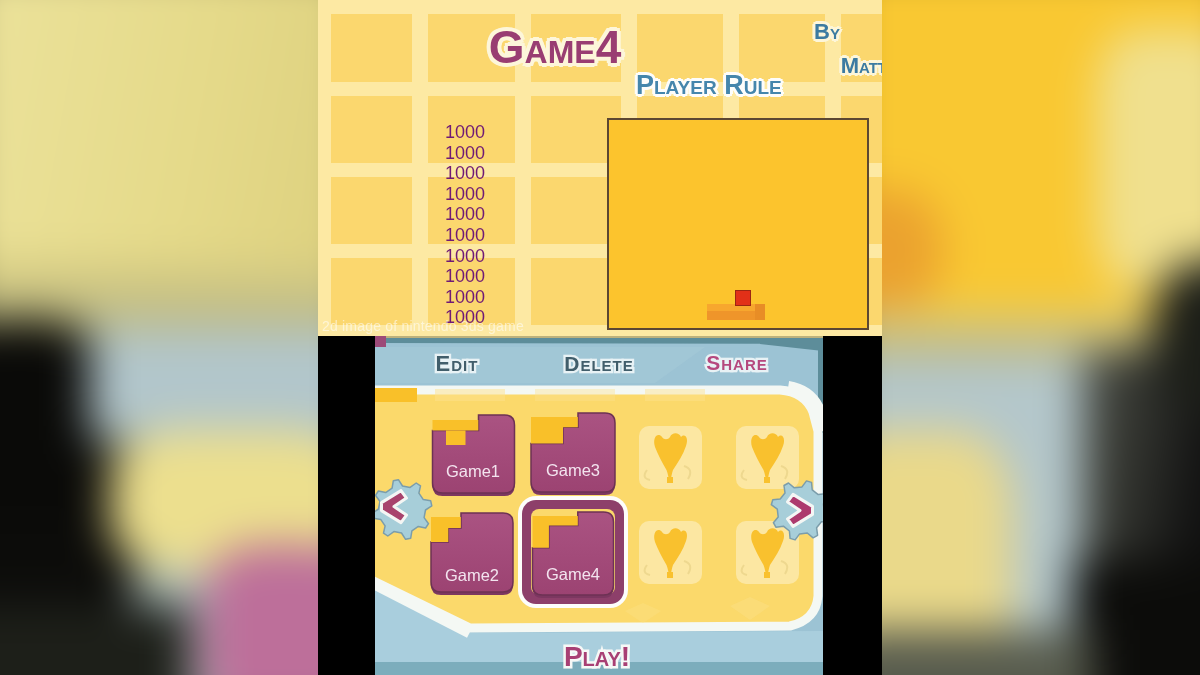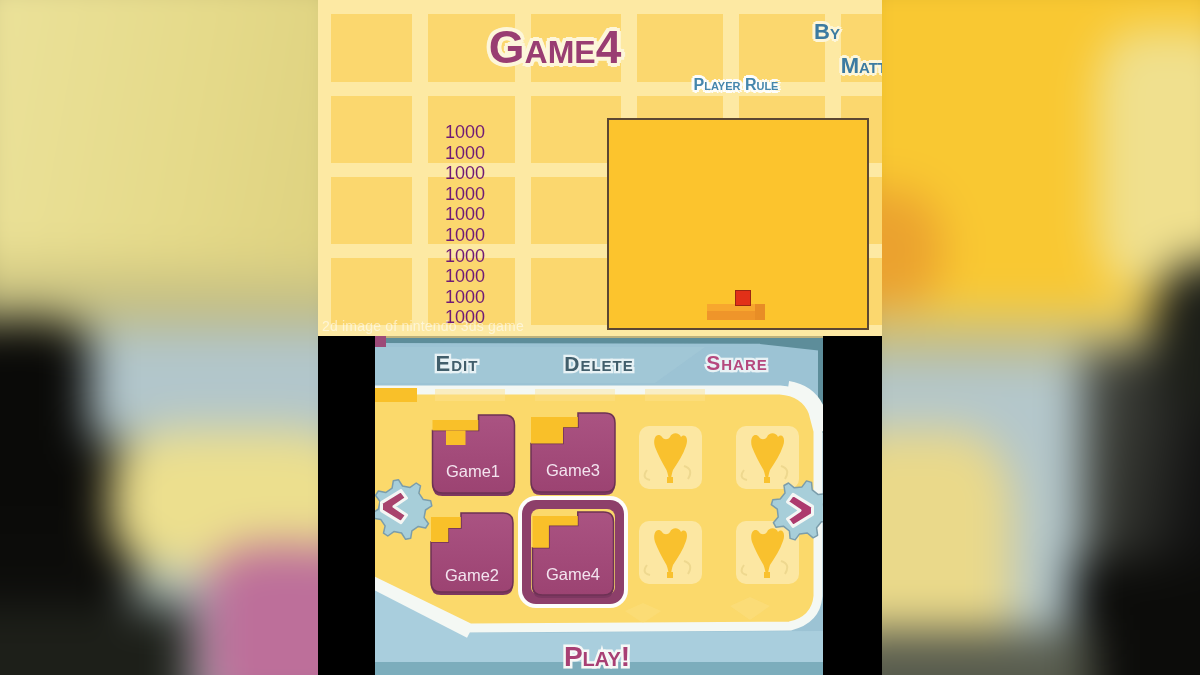--- a/index.html
+++ b/index.html
@@ -57,21 +57,21 @@
   <div class="abs sc" style="left:0;top:20px;width:474px;text-align:center;font-size:46px;color:#993d72;
     text-shadow:-3px -3px 0 #fdf6da,3px -3px 0 #fdf6da,-3px 3px 0 #fdf6da,3px 3px 0 #fdf6da,-4px 0 0 #fdf6da,4px 0 0 #fdf6da,0 -4px 0 #fdf6da,0 4px 0 #fdf6da,-3px 0 0 #fdf6da,3px 0 0 #fdf6da,0 3px 0 #fdf6da,0 -3px 0 #fdf6da;">Game4</div>
 
   <div class="abs sc" style="left:449px;top:19px;width:120px;text-align:center;font-size:22px;color:#3c7ba1;
     text-shadow:-2px -2px 0 #fdf6da,2px -2px 0 #fdf6da,-2px 2px 0 #fdf6da,2px 2px 0 #fdf6da,-3px 0 0 #fdf6da,3px 0 0 #fdf6da,0 -3px 0 #fdf6da,0 3px 0 #fdf6da;">By</div>
 
   <div class="abs sc" style="left:449px;top:53px;width:120px;text-align:right;font-size:22px;color:#3c7ba1;
     text-shadow:-2px -2px 0 #fdf6da,2px -2px 0 #fdf6da,-2px 2px 0 #fdf6da,2px 2px 0 #fdf6da,-3px 0 0 #fdf6da,3px 0 0 #fdf6da,0 -3px 0 #fdf6da,0 3px 0 #fdf6da;">Matt</div>
 
 
-  <div class="abs sc" style="left:318px;top:76px;width:200px;text-align:center;font-size:16px;color:#4586ac;
+  <div class="abs sc" style="left:318px;top:70px;width:200px;font-size:27px;color:#4586ac;
     text-shadow:-2px -2px 0 #fdfdfb,2px -2px 0 #fdfdfb,-2px 2px 0 #fdfdfb,2px 2px 0 #fdfdfb,-3px 0 0 #fdfdfb,3px 0 0 #fdfdfb,0 -3px 0 #fdfdfb,0 3px 0 #fdfdfb;">Player Rule</div>
 
 
   <div class="abs" style="left:107px;top:122px;width:80px;font-size:18px;line-height:20.6px;color:#701a75;text-align:center;">
     1000<br>1000<br>1000<br>1000<br>1000<br>1000<br>1000<br>1000<br>1000<br>1000
   </div>
 
   <div class="abs" style="left:289px;top:118px;width:258px;height:208px;background:#fcc42d;border:2px solid #5c4732;">
 
     <div class="abs" style="left:98px;top:184px;width:58px;height:16px;background:linear-gradient(#f7a72e 0 45%,#ef952a 45%);"></div>

